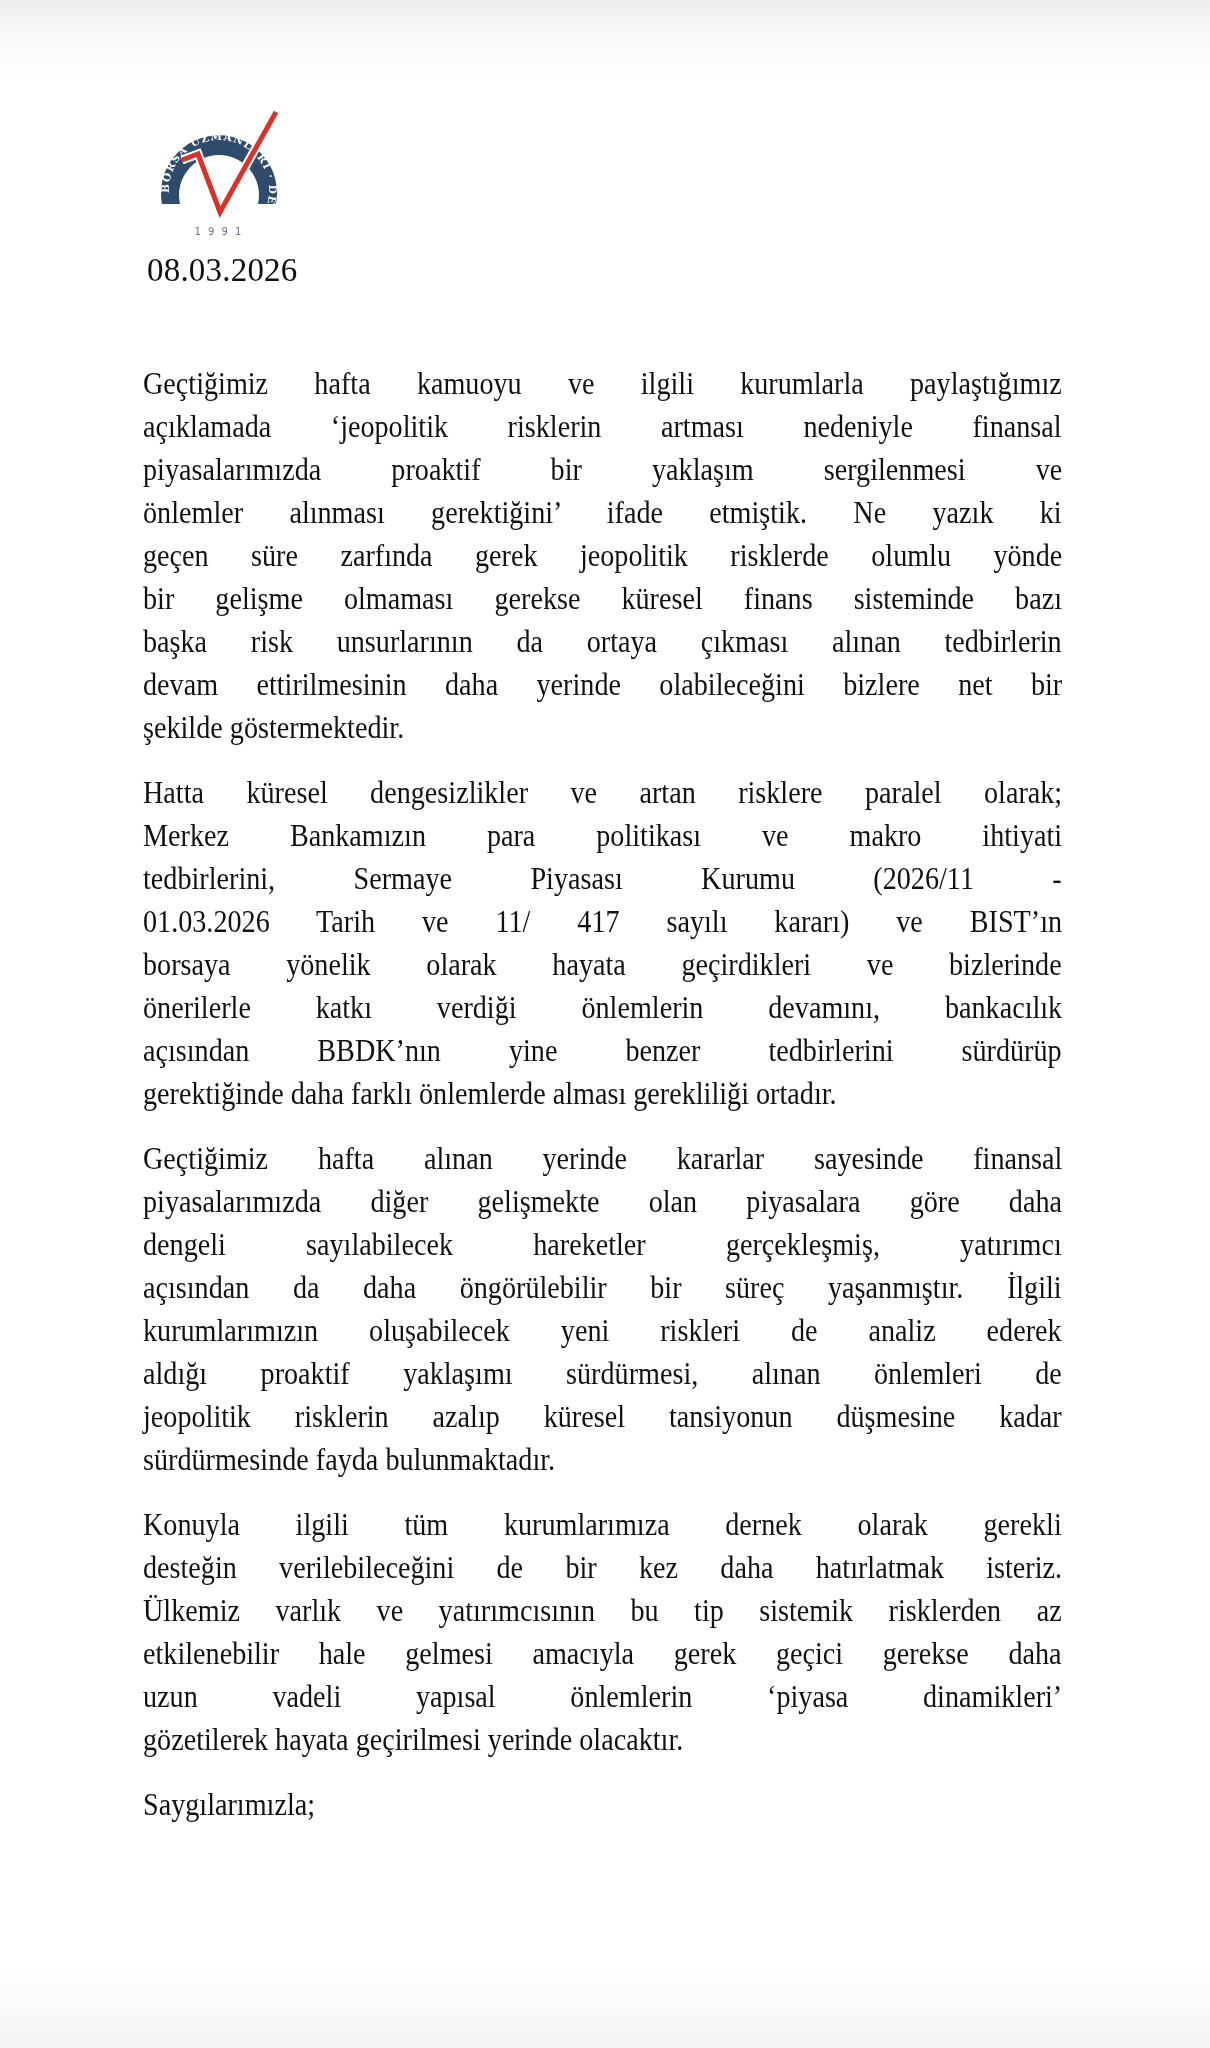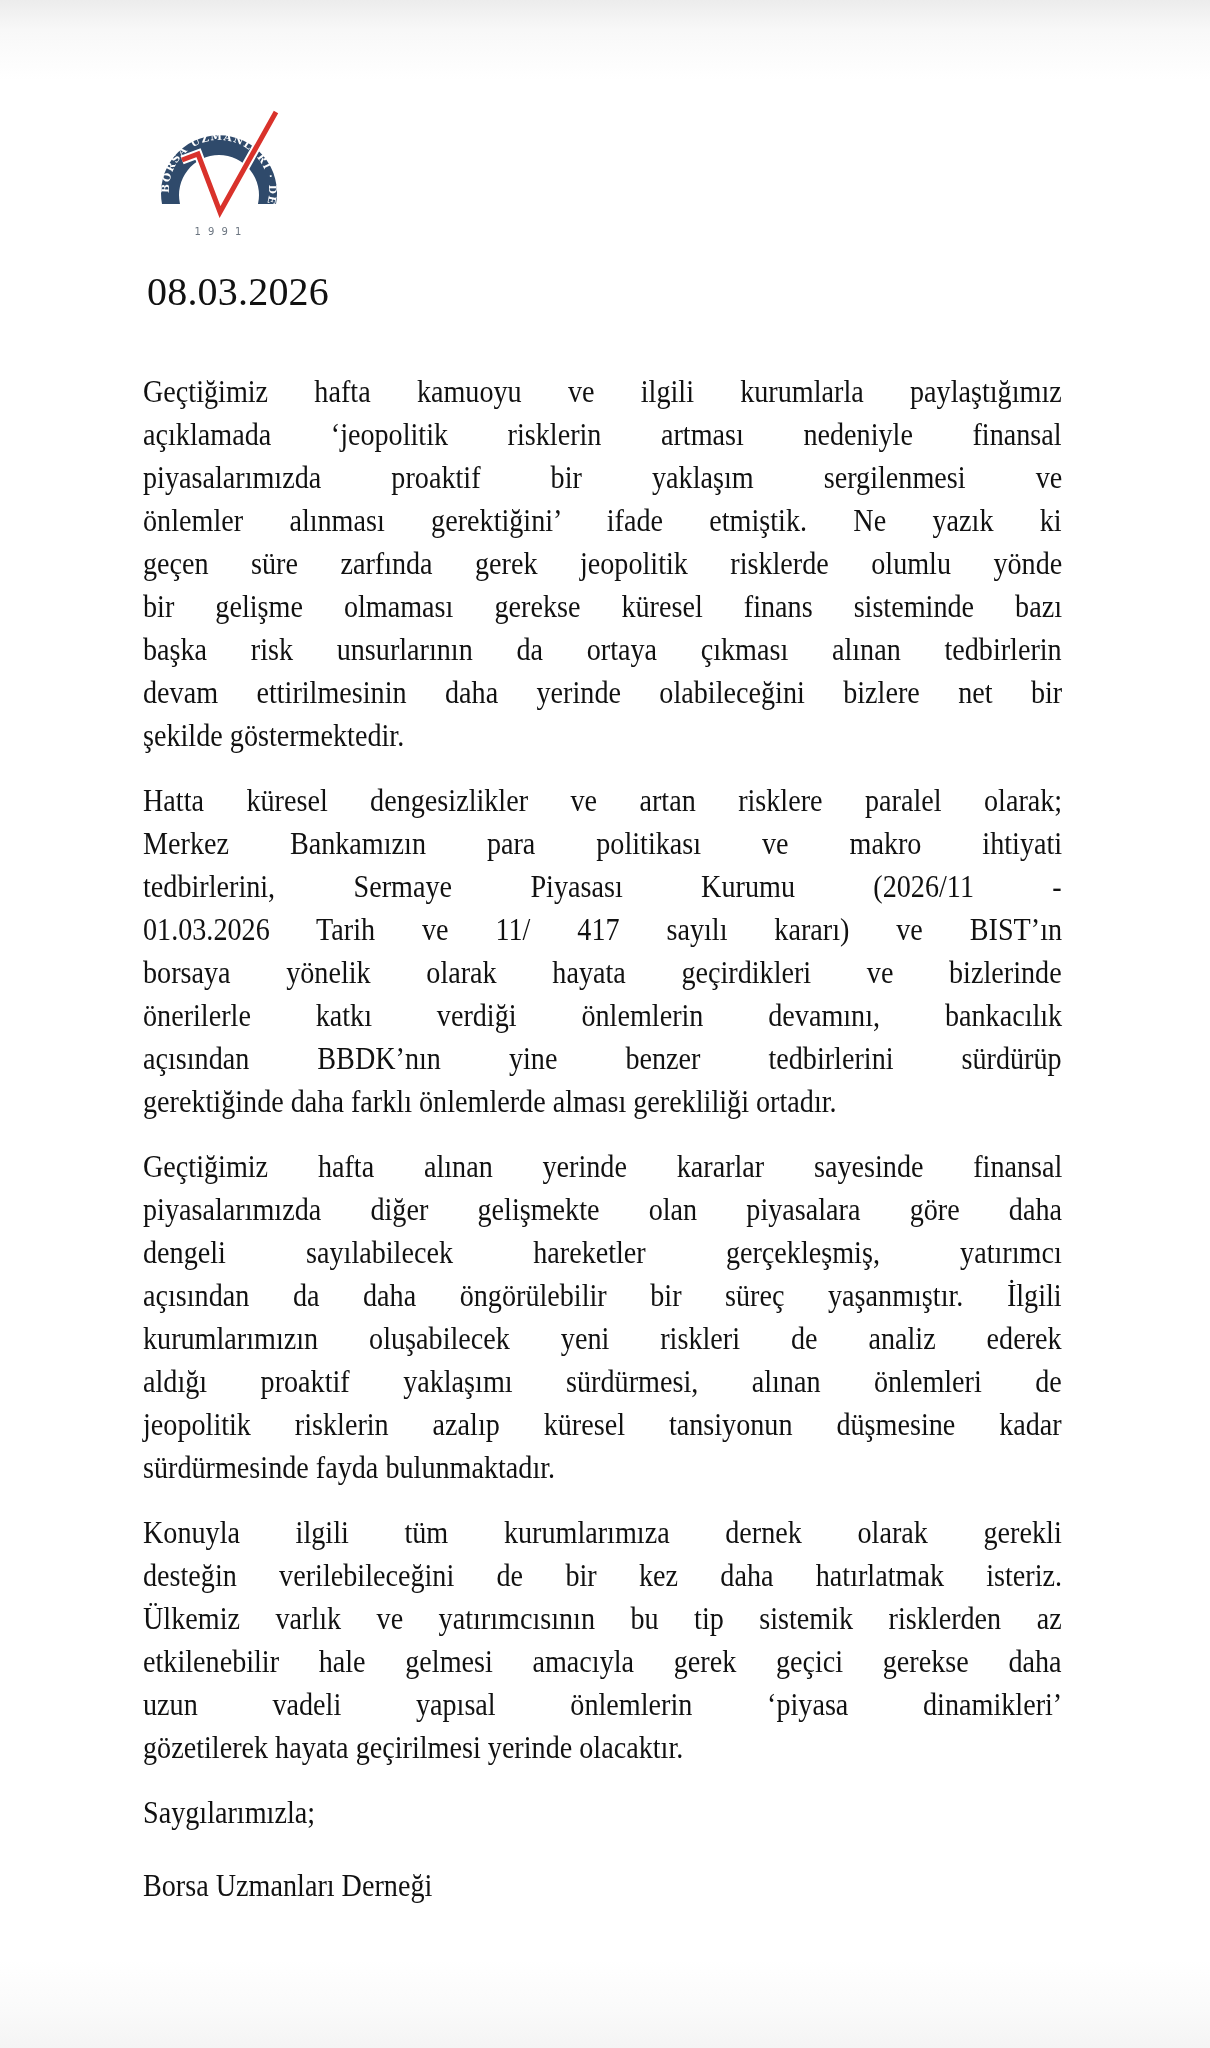--- a/index.html
+++ b/index.html
@@ -3,28 +3,28 @@
 <meta charset="utf-8">
 <style>
   html, body { margin:0; padding:0; }
   body {
     width:1210px; height:2048px; overflow:hidden; position:relative;
     background: linear-gradient(to bottom, #ececec 0px, #f8f8f8 30px, #ffffff 80px, #ffffff 1960px, #fafafa 2010px, #f4f4f4 2048px);
     font-family: "Liberation Serif", "DejaVu Serif", serif;
     color:#111;
   }
   .logo { position:absolute; left:148px; top:108px; width:142px; height:132px; }
-  .date { position:absolute; left:147px; top:268px; font-size:40px; letter-spacing:0.2px; }
+  .date { position:absolute; left:147px; top:252px; font-size:33px; letter-spacing:0.2px; }
   .content { position:absolute; left:143px; top:358px; width:919px; }
   .line {
     display:block; font-size:32px; line-height:43px; height:43px; white-space:nowrap;
     text-align:justify; text-align-last:justify; transform-origin:left center;
   }
   .line.last { text-align:left; text-align-last:left; }
-  .para { margin:12px 0 22px 0; }
+  .para { margin:4px 0 22px 0; }
   .greet { margin:0 0 30px 0; }
   .closing { margin:8px 0 30px 0; }
   .sig { margin:0; }
 </style>
 </head>
 <body>
 
 <div class="logo">
   <svg width="142" height="132" viewBox="0 0 142 132">
     <defs>
@@ -80,16 +80,13 @@
         <span class="line" style="display: block; width: 1044.32px; word-spacing: 40.0455px; text-align: left; text-align-last: left; transform: scaleX(0.88);">desteğin verilebileceğini de bir kez daha hatırlatmak isteriz.</span>
         <span class="line" style="display: block; width: 1044.32px; word-spacing: 32.2898px; text-align: left; text-align-last: left; transform: scaleX(0.88);">Ülkemiz varlık ve yatırımcısının bu tip sistemik risklerden az</span>
         <span class="line" style="display: block; width: 1044.32px; word-spacing: 37.0455px; text-align: left; text-align-last: left; transform: scaleX(0.88);">etkilenebilir hale gelmesi amacıyla gerek geçici gerekse daha</span>
         <span class="line" style="display: block; width: 1044.32px; word-spacing: 76.8636px; text-align: left; text-align-last: left; transform: scaleX(0.88);">uzun vadeli yapısal önlemlerin ‘piyasa dinamikleri’</span>
         <span class="line last" style="display: block; width: 1044.32px; transform: scaleX(0.88);">gözetilerek hayata geçirilmesi yerinde olacaktır.</span>
       </div>
     </div>
   <div class="closing">
     <span class="line last" style="display: block; width: 1044.32px; transform: scaleX(0.88);">Saygılarımızla;</span>
   </div>
-  <div class="sig">
-    <span class="line last" style="display: block; width: 1044.32px; transform: scaleX(0.88);">Borsa Uzmanları Derneği</span>
-  </div>
 </div>
 
 </body></html>

